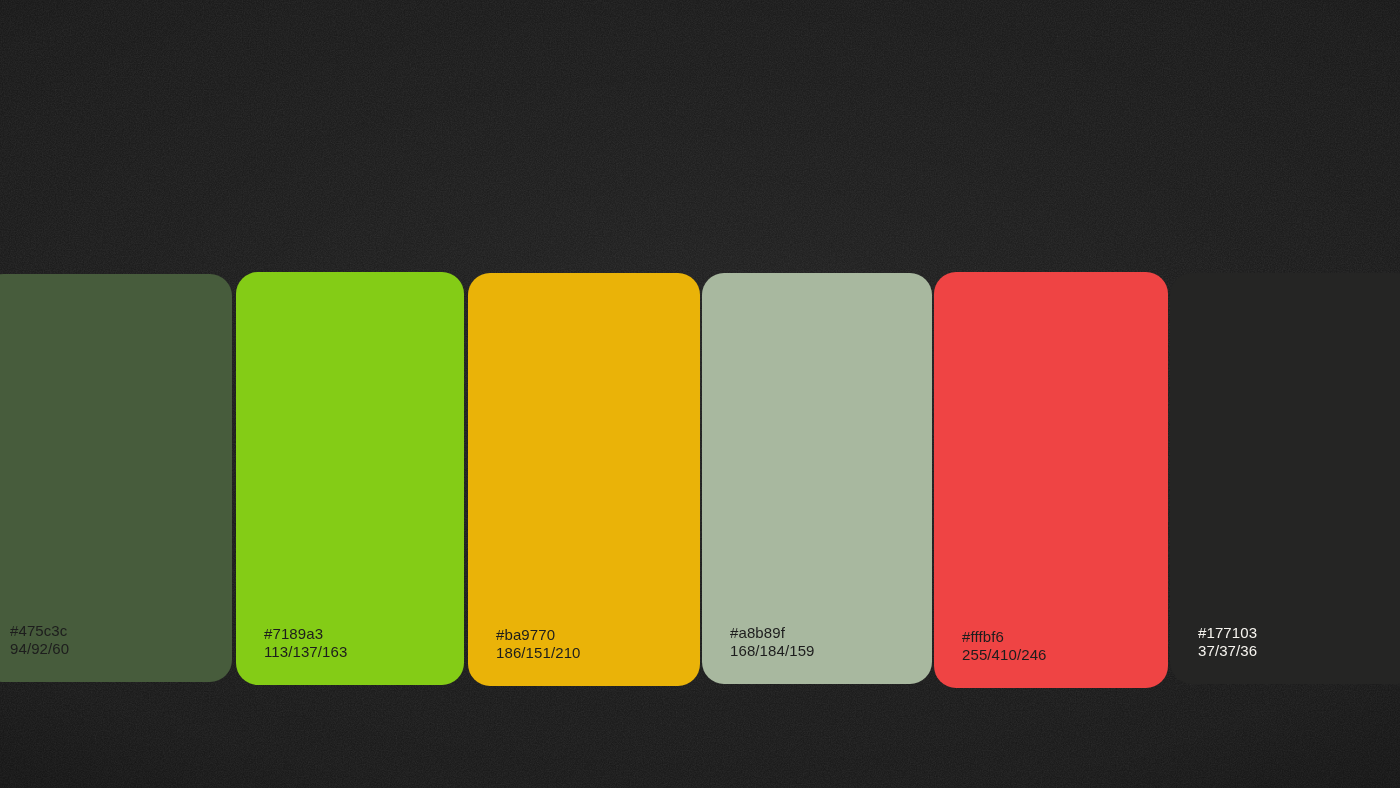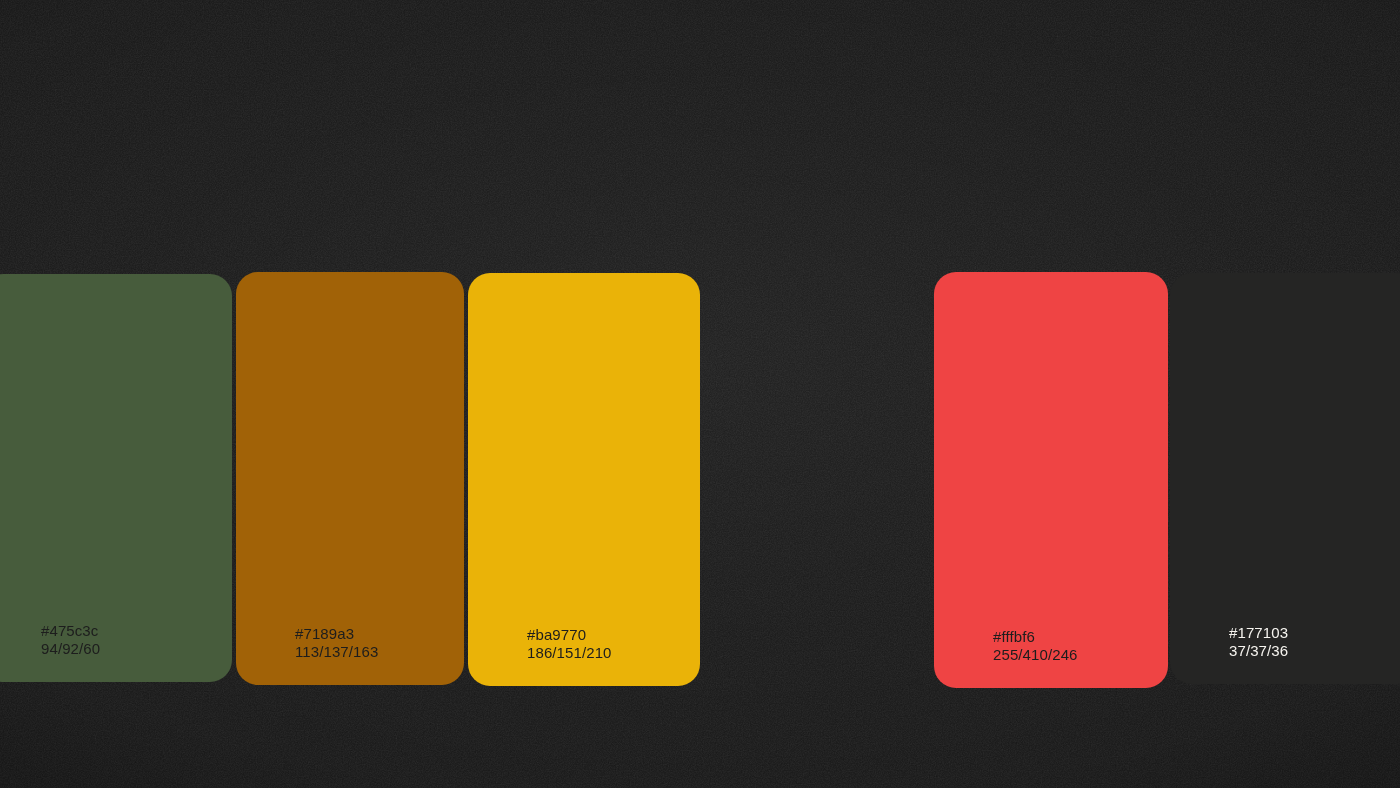--- a/index.html
+++ b/index.html
@@ -57,21 +57,20 @@
   }
 
   .swatch-label {
     position: absolute;
     left: 28px;
     bottom: 24px;
     font-size: 15px;
     line-height: 18px;
     letter-spacing: 0.1px;
     white-space: nowrap;
-    margin-left: 31px;
     -webkit-font-smoothing: antialiased;
   }
   .swatch-label .hex,
   .swatch-label .rgb {
     display: block;
   }
 </style>
 </head>
 <body>
 
@@ -92,30 +91,36 @@
 
   <div id="vignette"></div>
 
   <div id="palette-row">
       <div class="swatch-card" style="left: -18px; top: 274px; width: 250px; height: 408px; background-color: rgb(71, 92, 60);">
         <div class="swatch-label" style="color: rgb(29, 29, 29);">
           <span class="hex">#475c3c</span>
           <span class="rgb">94/92/60</span>
         </div>
       </div>
-      <div class="swatch-card" style="left: 236px; top: 272px; width: 228px; height: 413px; background-color: #a16207;">
+      <div class="swatch-card" style="left: 236px; top: 272px; width: 228px; height: 413px; background-color: #84cc16;">
         <div class="swatch-label" style="color: rgb(29, 29, 29);">
           <span class="hex">#7189a3</span>
           <span class="rgb">113/137/163</span>
         </div>
       </div>
       <div class="swatch-card" style="left: 468px; top: 273px; width: 232px; height: 413px; background-color: #eab308;">
         <div class="swatch-label" style="color: rgb(29, 29, 29);">
           <span class="hex">#ba9770</span>
           <span class="rgb">186/151/210</span>
+        </div>
+      </div>
+      <div class="swatch-card" style="left: 702px; top: 273px; width: 230px; height: 411px; background-color: rgb(168, 184, 159);">
+        <div class="swatch-label" style="color: rgb(29, 29, 29);">
+          <span class="hex">#a8b89f</span>
+          <span class="rgb">168/184/159</span>
         </div>
       </div>
       <div class="swatch-card" style="left: 934px; top: 272px; width: 234px; height: 416px; background-color: #ef4444;">
         <div class="swatch-label" style="color: rgb(29, 29, 29);">
           <span class="hex">#fffbf6</span>
           <span class="rgb">255/410/246</span>
         </div>
       </div>
       <div class="swatch-card" style="left: 1170px; top: 273px; width: 248px; height: 411px; background-color: rgb(37, 37, 36);">
         <div class="swatch-label" style="color: rgb(246, 244, 239);">

